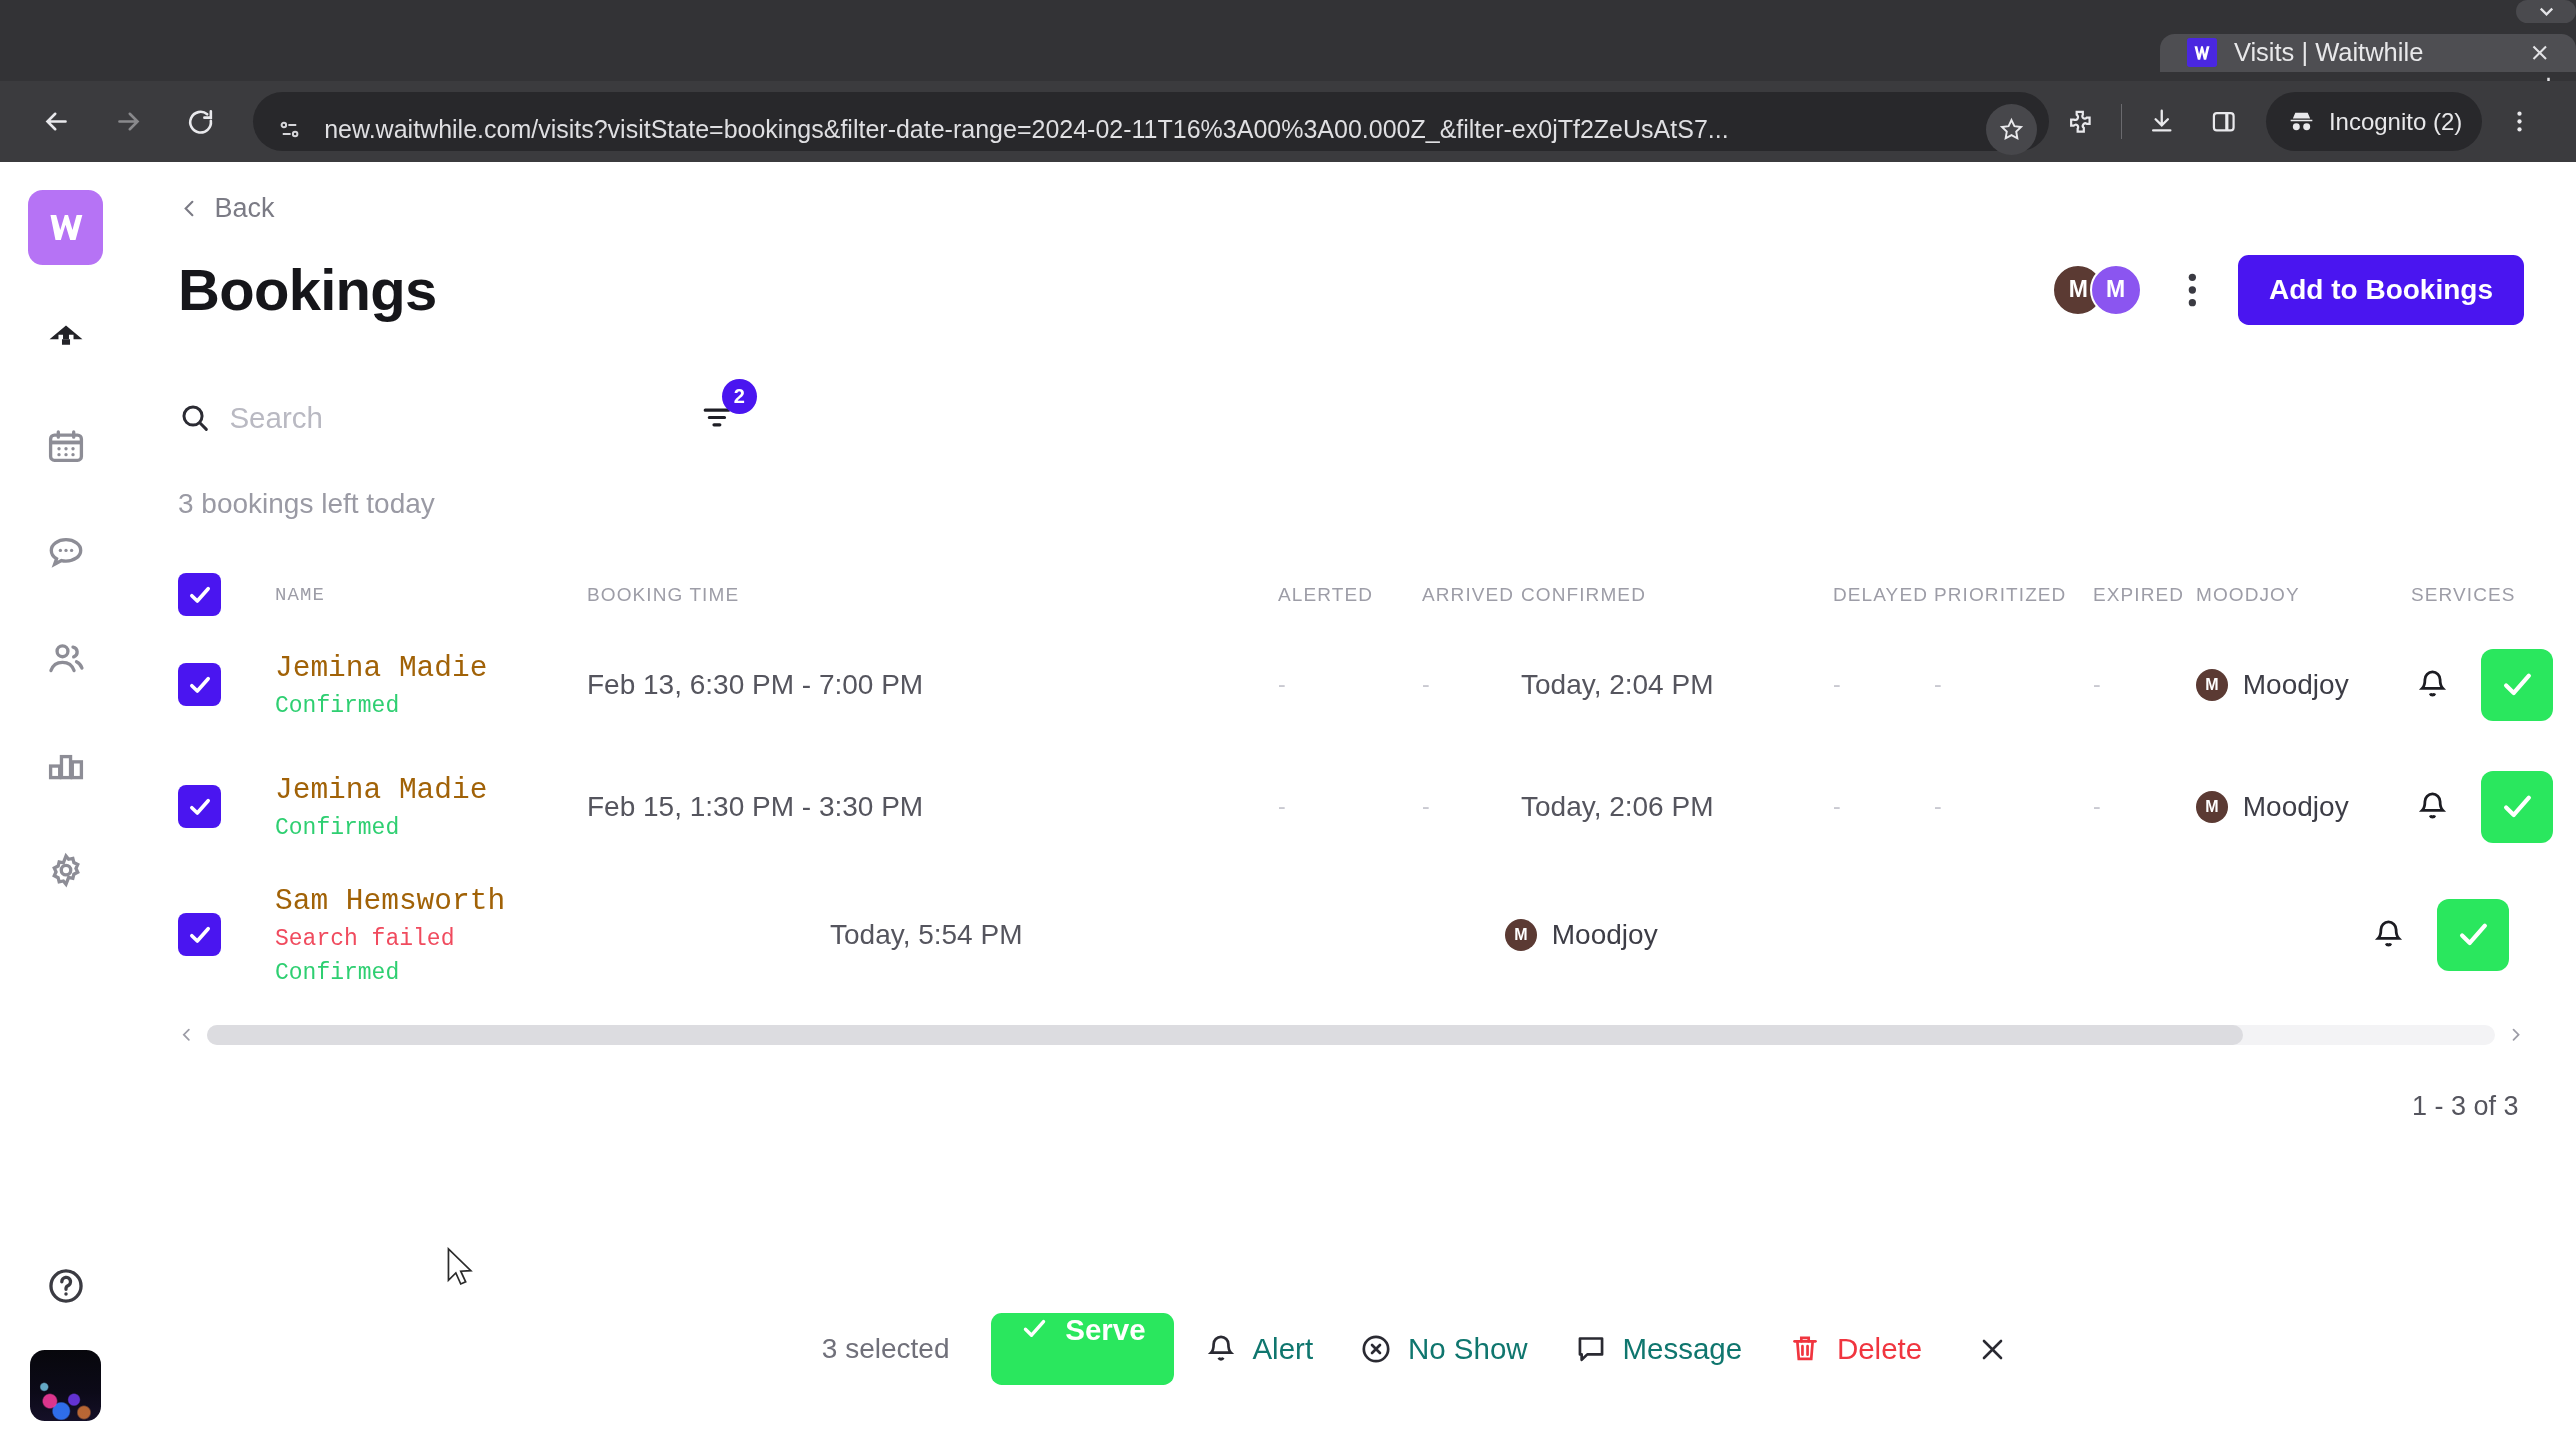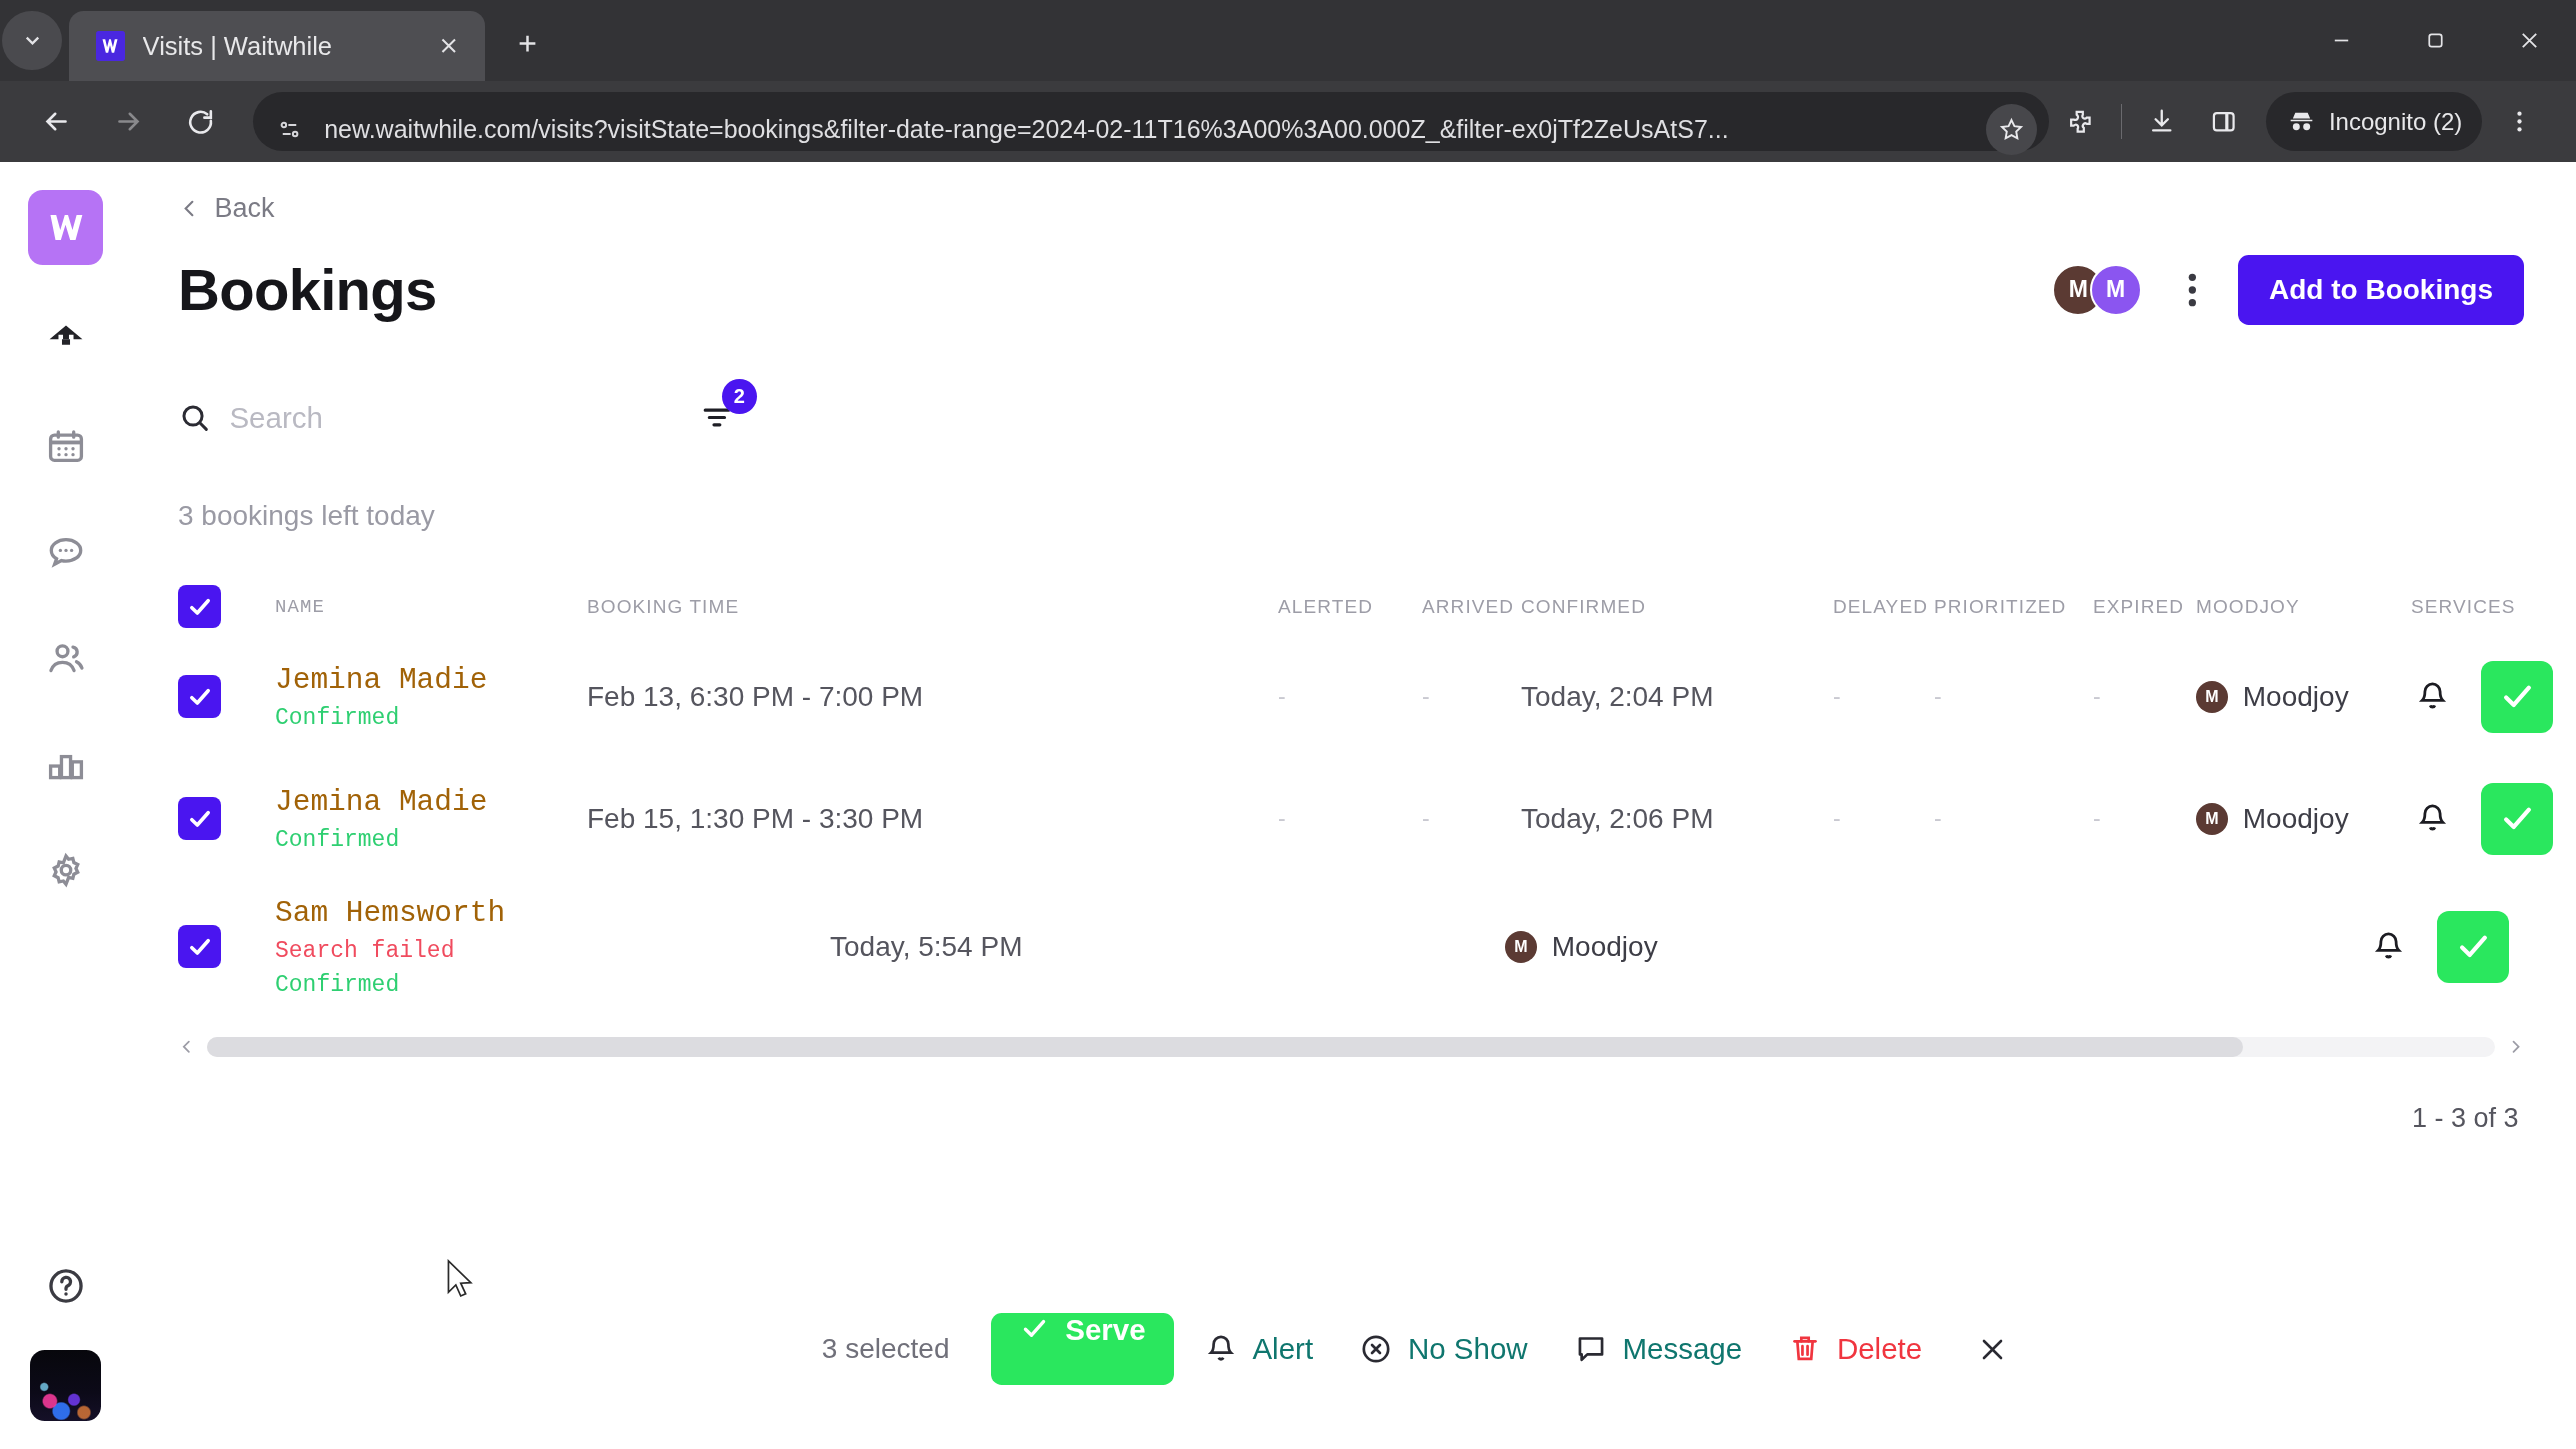--- a/index.html
+++ b/index.html
@@ -8,21 +8,21 @@
     font-family: "Liberation Sans", sans-serif;
     background: #ffffff;
     overflow: hidden;
   }
 
   
   .browser { width: 2576px; height: 1449px; display: flex; flex-direction: column; }
 
   .tabstrip {
     height: 81px; background: #333336;
-    display: flex; align-items: flex-end; padding-left: 2px; flex-shrink: 0;
+    display: flex; align-items: flex-end; padding-left: 2px; flex-shrink: 0; flex-direction: column;
   }
   .tab-list-btn {
     width: 60px; height: 59px; margin-bottom: 10.7px;
     display: flex; align-items: center; justify-content: center;
     border-radius: 29.5px; background: #4a4a4e;
   }
   .tab-list-btn svg { width: 23px; height: 23px; }
   .tab {
     height: 70px; min-width: 416px; background: #4e4e52;
     border-radius: 14.8px 14.8px 0 0; display: flex; align-items: center;
@@ -140,21 +140,21 @@
   }
   .search-input::placeholder { color: #b9b9c2; }
   .filter-btn { position: relative; width: 58px; height: 58px; display:flex; align-items:center; justify-content:center; margin-left: 40px; }
   .filter-btn svg { width: 35px; height: 35px; }
   .filter-badge {
     position: absolute; top: -9.4px; right: -10.7px; min-width: 35px; height: 35px;
     background: #4a15f0; color: #fff; border-radius: 17.4px; font-size: 20px; font-weight: 700;
     display: flex; align-items: center; justify-content: center; padding: 0 5.4px;
   }
 
-  .subcount { font-size: 28px; color: #9a9aa4; margin-top: 45px; }
+  .subcount { font-size: 28px; color: #9a9aa4; margin-top: 33px; }
 
   
   .table { margin-top: 46px; }
   .trow { display: flex; align-items: center; }
   .thead { height: 58px; }
   .thead .cell { font-size: 19px; color: #9d9da7; letter-spacing: 1.1px; }
   .cell { flex-shrink: 0; }
   .c-check { width: 97px; display: flex; align-items: center; position: relative; }
   .c-name { width: 312px; font-family: Liberation Mono, monospace; }
   .c-time { width: 691px; }

